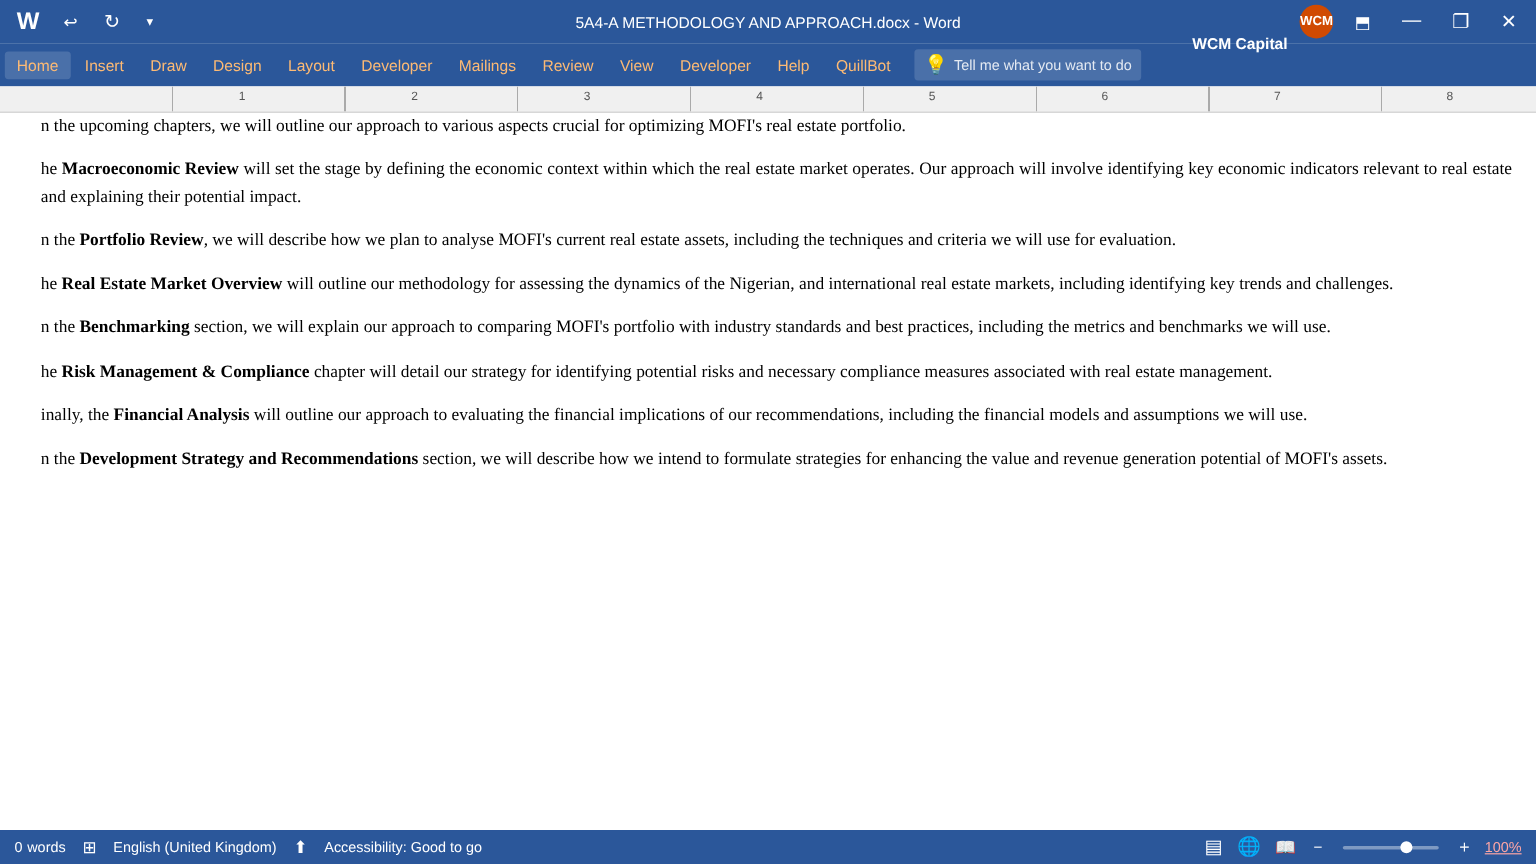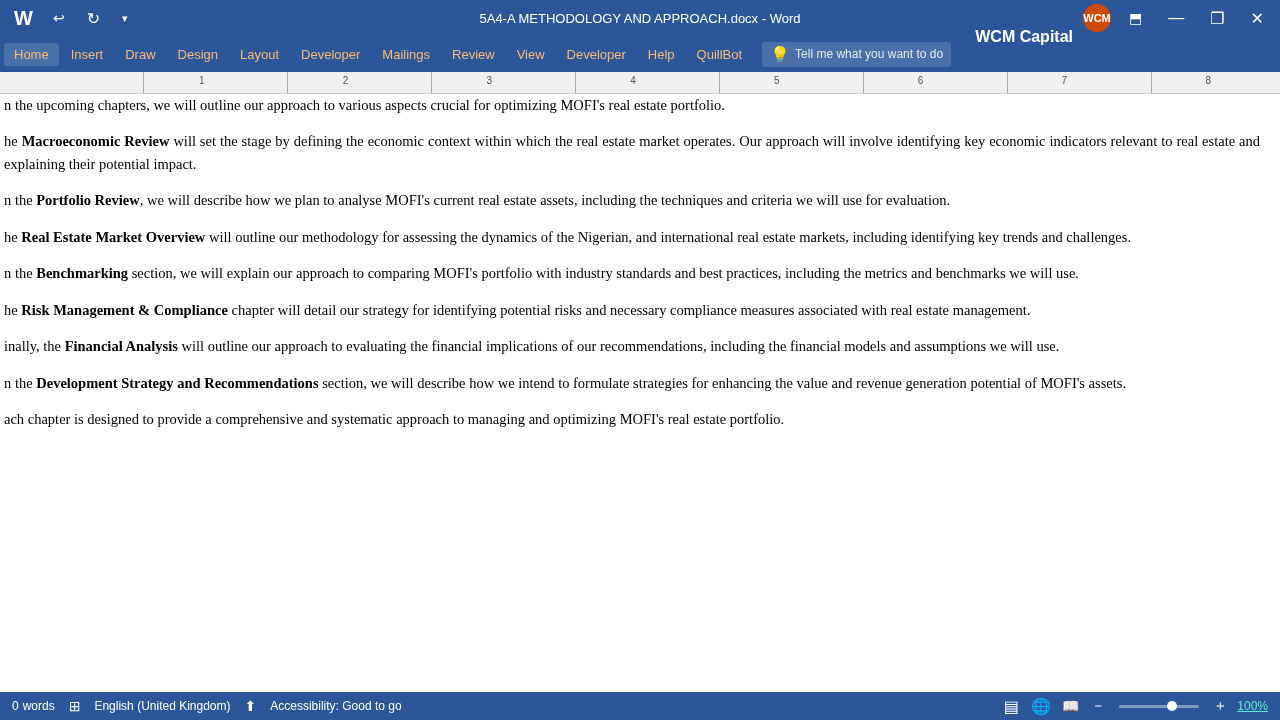--- a/index.html
+++ b/index.html
@@ -40,21 +40,21 @@
       cursor: pointer;
       padding: 2px 6px;
     }
     .titlebar-btn {
       color: white;
       font-size: 16px;
       cursor: pointer;
       padding: 2px 8px;
     }
     #undo-btn { font-size: 14px; }
-    #wcm-label { font-size: 16px; font-weight: 600; color: white; margin-top: 37px; }
+    #wcm-label { font-size: 13px; font-weight: 600; color: white; margin-top: 37px; }
     #wcm-avatar {
       width: 28px; height: 28px; border-radius: 50%;
       background: #d04a02;
       display: flex; align-items: center; justify-content: center;
       font-size: 11px; font-weight: bold; color: white;
     }
 
     
     #menu-bar {
       background: #2b579a;
@@ -129,21 +129,21 @@
       height: calc(720px - 36px - 36px - 22px - 28px);
       overflow: hidden;
       display: flex;
       justify-content: center;
       padding: 0;
     }
     #doc-page {
       background: white;
       width: 100%;
       max-width: 1280px;
-      padding: 0 20px 20px 4px;
+      padding: 0 20px 20px 34px;
       font-size: 14.5px;
       line-height: 1.55;
       color: #000;
       font-family: 'Times New Roman', Times, serif;
       overflow: hidden;
     }
     .doc-para {
       margin-bottom: 14px;
       text-align: justify;
     }
@@ -186,21 +186,21 @@
     }
     #zoom-thumb {
       width: 10px; height: 10px;
       background: white;
       border-radius: 50%;
       position: absolute;
       top: -3.5px;
       left: 60%;
       cursor: pointer;
     }
-    #zoom-pct { color: #5eead4; font-size: 12px; text-decoration: underline; }
+    #zoom-pct { color: #fca5a5; font-size: 12px; text-decoration: underline; }
   </style>
 </head>
 <body>
 
 <div id="title-bar">
   <div id="title-bar-left">
     <span class="titlebar-icon" style="font-size:20px;font-weight:bold;color:#fff;">W</span>
     <span class="titlebar-btn" id="undo-btn">↩</span>
     <span class="titlebar-btn">↻</span>
     <span class="titlebar-btn" style="font-size:11px;">▾</span>
@@ -278,23 +278,20 @@
     </div>
 
     <div class="doc-para">
       <span>inally, the </span><b>Financial Analysis</b><span> will outline our approach to evaluating the financial implications of our recommendations, including the financial models and assumptions we will use.</span>
     </div>
 
     <div class="doc-para">
       <span>n the </span><b>Development Strategy and Recommendations</b><span> section, we will describe how we intend to formulate strategies for enhancing the value and revenue generation potential of MOFI's assets.</span>
     </div>
 
-    <div class="doc-para">
-      <span>ach chapter is designed to provide a comprehensive and systematic approach to managing and optimizing MOFI's real estate portfolio.</span>
-    </div>
 
   </div>
 </div>
 
 <div id="status-bar">
   <span class="status-item">
     <span>0</span>
     <span>words</span>
   </span>
   <span class="status-item" style="font-size:14px;">⊞</span>

